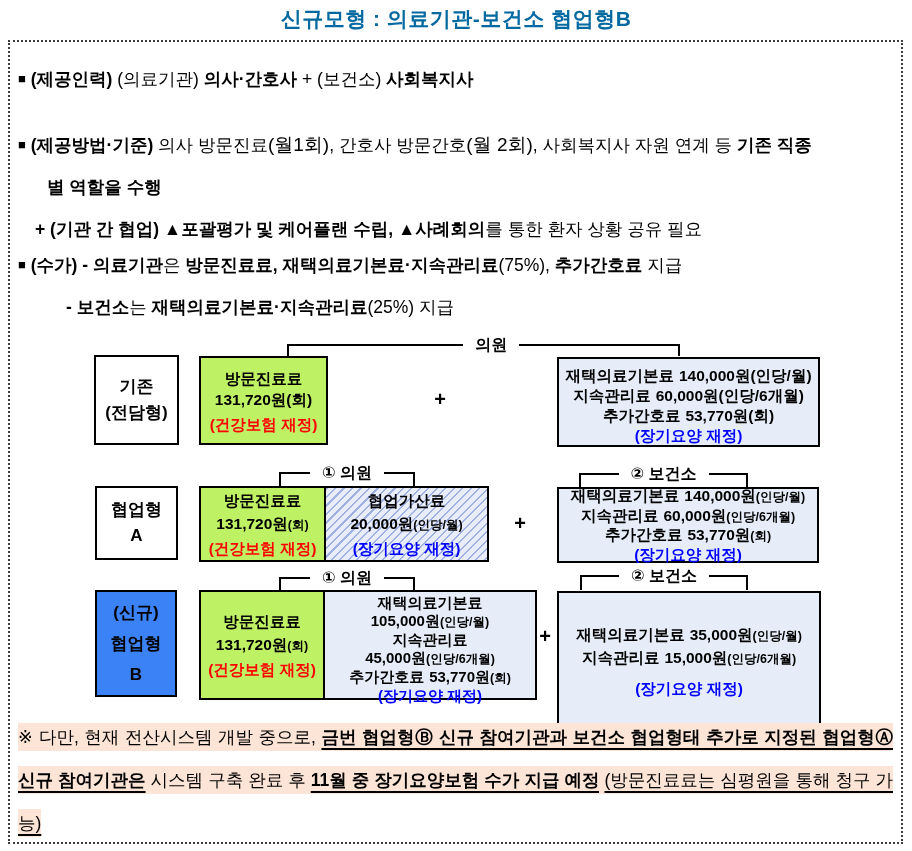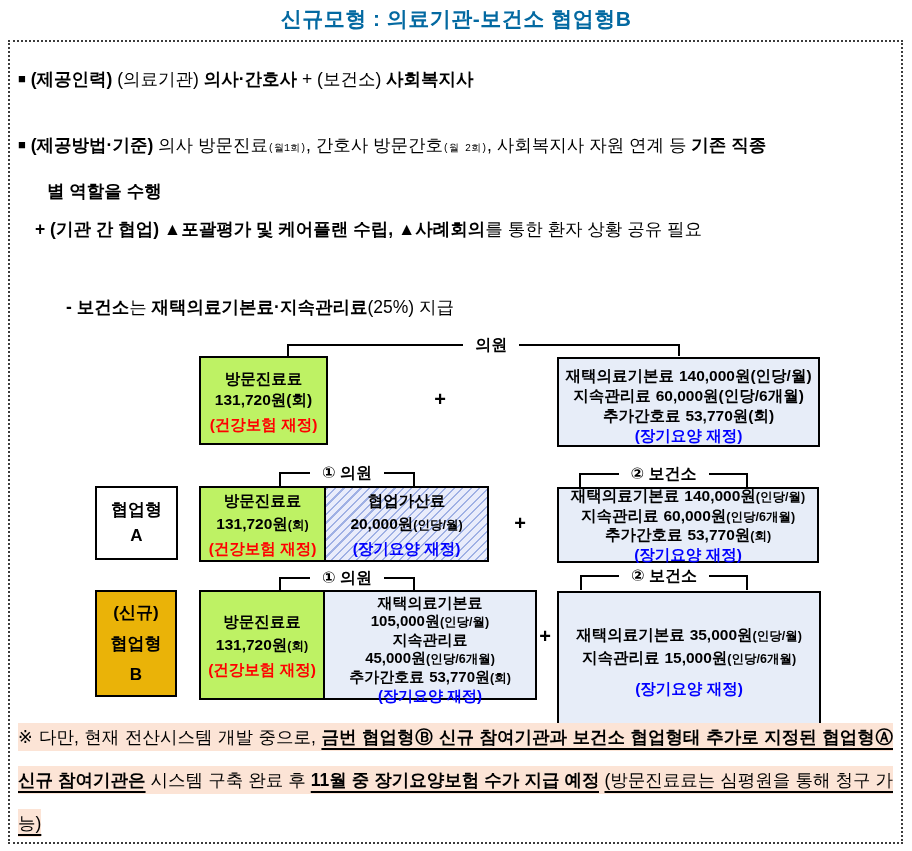--- a/index.html
+++ b/index.html
@@ -2,21 +2,21 @@
 <html><head>
 <meta charset="utf-8">
 <style>
   html,body{margin:0;padding:0;}
   body{
     width:912px;height:851px;position:relative;background:#ffffff;
     font-family:"Liberation Sans","DejaVu Sans",sans-serif;color:#000;
     overflow:hidden;
   }
   .b{font-weight:bold;}
-  .sm{font-size:10px;font-family:Liberation Mono, monospace;}
+  .sm{font-size:19px;}
   
   #page-title{
     position:absolute;top:5px;left:0;right:0;text-align:center;
     font-size:21px;font-weight:bold;color:#0369a1;letter-spacing:.5px;
   }
   
   #panel{
     position:absolute;left:8px;top:40px;width:895px;height:804px;
     border:2px dotted #3c3c3c;box-sizing:border-box;
   }
@@ -104,26 +104,34 @@
 
   <div class="para" id="bullet-method">
     <span class="mk">■</span>
     <span class="b">(제공방법·기준)</span><span> 의사 방문진료</span><span class="sm">(월1회)</span><span>, 간호사 방문간호</span><span class="sm">(월 2회)</span><span>, 사회복지사 자원 연계 등 </span><span class="b">기존 직종</span><br>
     <span class="b">별 역할을 수행</span>
   </div>
   <div class="para" id="bullet-method-sub">
     <span class="b">+ (기관 간 협업) </span><span class="b">▲포괄평가 및 케어플랜 수립, ▲사례회의</span><span>를 통한 환자 상황 공유 필요</span>
   </div>
 
+  <div class="para" id="bullet-fee">
+    <span class="mk">■</span>
+    <span class="b">(수가) - 의료기관</span><span>은 </span><span class="b">방문진료료, 재택의료기본료·지속관리료</span><span>(75%), </span><span class="b">추가간호료</span><span> 지급</span>
+  </div>
   <div class="para" id="bullet-fee-line2">
     <span class="b">- 보건소</span><span>는 </span><span class="b">재택의료기본료·지속관리료</span><span>(25%) 지급</span>
   </div>
 
   <div class="abs bracket" style="left:277px;top:302px;width:393px;height:12px;">
     <span class="blabel" style="left:52%;">의원</span>
+  </div>
+  <div class="abs tagbox" style="left:84px;top:313px;width:85px;height:90px;">
+    <div>기존</div>
+    <div>(전담형)</div>
   </div>
   <div class="abs feebox visit-bg" id="r1-visit" style="left:189px;top:314px;width:129px;height:89px;">
     <div class="fl"><span>방문진료료</span></div>
     <div class="fl"><span>131,720원</span><span class="unit-lg">(회)</span></div>
     <div class="fl fund fund-health">(건강보험 재정)</div>
   </div>
   <div class="abs plus" style="left:420px;top:346px;">+</div>
   <div class="abs feebox ltc-bg" id="r1-ltc" style="left:547px;top:315px;width:263px;height:90px;">
     <div class="fl"><span>재택의료기본료</span><span class="amt">140,000원</span><span class="unit-lg">(인당/월)</span></div>
     <div class="fl"><span>지속관리료</span><span class="amt">60,000원</span><span class="unit-lg">(인당/6개월)</span></div>
@@ -158,21 +166,21 @@
     <div class="fl"><span>추가간호료</span><span class="amt">53,770원</span><span class="unit">(회)</span></div>
     <div class="fl fund-ltc">(장기요양 재정)</div>
   </div>
 
   <div class="abs bracket" style="left:269px;top:535px;width:136px;height:13px;">
     <span class="blabel">① 의원</span>
   </div>
   <div class="abs bracket" style="left:570px;top:533px;width:168px;height:15px;">
     <span class="blabel">② 보건소</span>
   </div>
-  <div class="abs tagbox" id="r3-tag" style="left:85px;top:548px;width:82px;height:107px;background:#eab308;">
+  <div class="abs tagbox" id="r3-tag" style="left:85px;top:548px;width:82px;height:107px;background:#3b82f6;">
     <div>(신규)</div>
     <div>협업형</div>
     <div>B</div>
   </div>
   <div class="abs feebox visit-bg" id="r3-visit" style="left:189px;top:548px;width:126px;height:110px;">
     <div class="fl"><span>방문진료료</span></div>
     <div class="fl"><span>131,720원</span><span class="unit">(회)</span></div>
     <div class="fl fund-health">(건강보험 재정)</div>
   </div>
   <div class="abs feebox ltc-bg" id="r3-clinic" style="left:313px;top:548px;width:214px;height:110px;">

